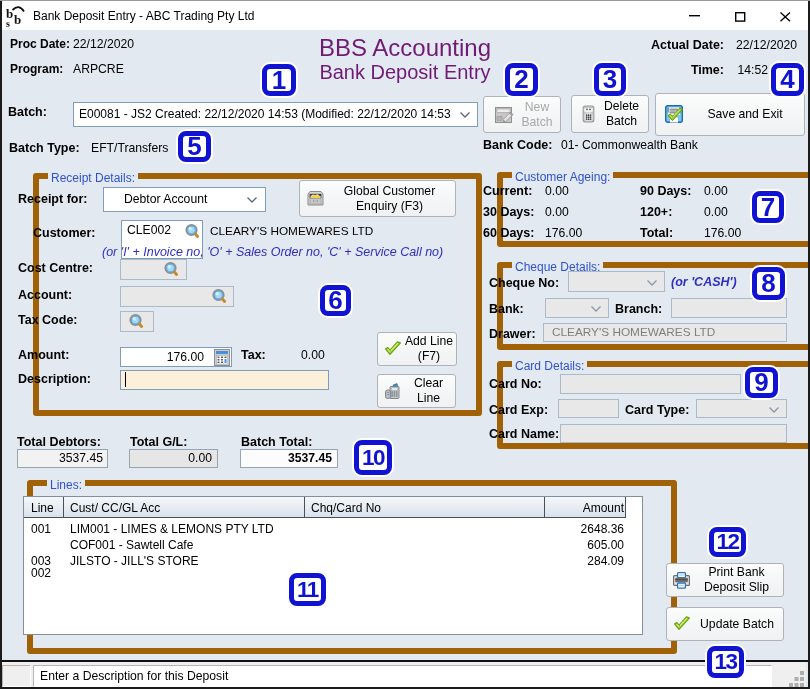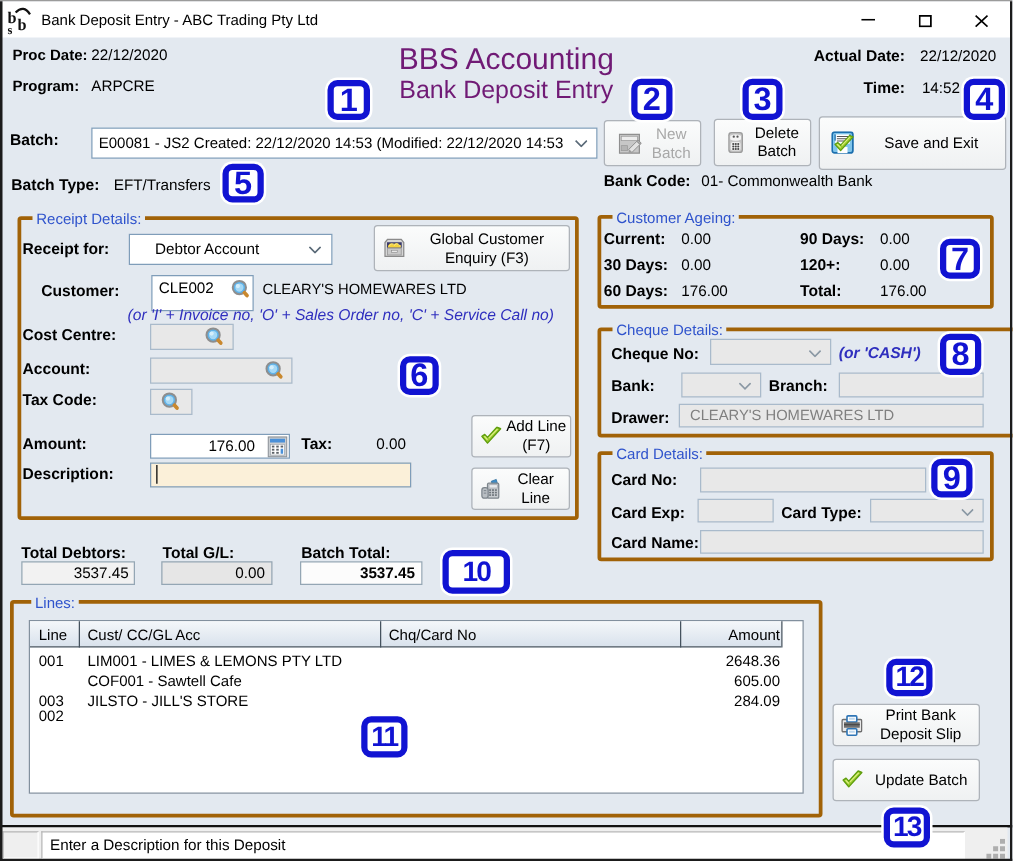--- a/index.html
+++ b/index.html
@@ -5,21 +5,21 @@
 * { margin:0; padding:0; box-sizing:border-box; }
 html,body { width:810px; height:689px; }
 body { font-family:"Liberation Sans",sans-serif; font-size:13px; color:#000; }
 .win { position:relative; width:810px; height:689px; background:#E3E9F0; overflow:hidden; }
 .abs { position:absolute; }
 .titlebar { position:absolute; left:0; top:1px; width:810px; height:29px; background:#fff; }
 .title-text { position:absolute; left:33px; top:8px; font-size:12px; color:#000; }
 .lbl { position:absolute; font-weight:bold; font-size:12.5px; white-space:nowrap; }
 .val { position:absolute; font-size:12.2px; white-space:nowrap; }
 .navy { color:#701a75; font-weight:normal; }
-.grp { position:absolute; border:3px solid #a16207; border-radius:3px; }
+.grp { position:absolute; border:6px solid #a16207; border-radius:3px;margin-left:19px; }
 .grp .lg { position:absolute; top:-8px; left:9px; background:#E3E9F0; padding:0 3px; color:#2F53CC; font-size:12px; line-height:15px; white-space:nowrap; }
 .inp { position:absolute; background:#fff; border:1px solid #7F9DB9; font-size:12.2px; white-space:nowrap; overflow:hidden; }
 .ginp { position:absolute; background:#E8E8E8; border:1px solid #A9BACB; }
 .btn { position:absolute; background:linear-gradient(#FBFCFC,#EFF1F2); border:1px solid #AEB3B9; border-radius:3px; display:flex; align-items:center; }
 .btn .bt { flex:1; text-align:center; font-size:12.2px; line-height:15px; white-space:nowrap; }
 .co { position:absolute; background:#fff; border:5px solid #1113D2; border-radius:8px; box-shadow:0 0 0 2px #fff; color:#1113D2; font-weight:bold; display:flex; align-items:center; justify-content:center; font-size:26px; }
 .co2 { font-size:22.5px; letter-spacing:-1.5px; }
 .note { position:absolute; color:#2F2FBE; font-style:italic; font-size:12.5px; white-space:nowrap; }
 .cell { position:absolute; white-space:nowrap; font-size:12px; }
 </style>
@@ -130,21 +130,21 @@
       <path d="M1 4 L3 1.5 L14 1.5 L16 4 L16 15 L1 15 Z" fill="#D6D6D6" stroke="#8a8a8a"></path>
       <rect x="2.6" y="3.8" width="11.8" height="4.4" fill="#3A3A6A"></rect>
       <path d="M3.4 6.5 L5 4.8 L7 4.8 L7.6 6 L9 4.6 L11 4.6 L12 6.2 L13.6 6.2 L13.6 8 L3.4 8 Z" fill="#F4D23C"></path>
       <path d="M4.2 6.8 L6 5.2 L8 5.2 L8.4 6.4 L10 5 L12 5.4 L12.6 6.8 L13.6 6.8" fill="none" stroke="#FBE87A" stroke-width="0.8"></path>
       <rect x="3" y="8.6" width="11" height="5.4" fill="#C9C9C9" stroke="#9a9a9a" stroke-width="0.7"></rect>
       <rect x="6.2" y="10.2" width="4.6" height="1.6" fill="#EFEFEF" stroke="#8a8a8a" stroke-width="0.5"></rect>
     </svg>
     <div class="bt">Global Customer<br>Enquiry (F3)</div>
   </div>
   <div class="lbl" style="left:33px;top:226px">Customer:</div>
-  <div class="inp" style="left:121px;top:220px;width:82px;height:29px;line-height:19px;padding-left:5px">CLE002</div>
+  <div class="inp" style="left:121px;top:220px;width:82px;height:39px;line-height:19px;padding-left:5px">CLE002</div>
   <svg class="abs mag" style="left:184px;top:223px" width="17" height="17" viewBox="0 0 17 17">
     <circle cx="7.5" cy="7" r="5" fill="#A6D9F6" stroke="#8E8E8E" stroke-width="2.2"></circle>
     <circle cx="7.5" cy="7" r="3.9" fill="none" stroke="#5FB2E8" stroke-width="1.2"></circle>
     <circle cx="6.3" cy="5.8" r="1.7" fill="#D4EEFB"></circle>
     <path d="M11.6 11.2 L13.6 13.4" stroke="#C9882E" stroke-width="3" stroke-linecap="round"></path>
   </svg>
   <div class="val" style="left:210px;top:224px;font-size:11.8px">CLEARY'S HOMEWARES LTD</div>
   <div class="note" style="left:102px;top:245px">(or 'I' + Invoice no, 'O' + Sales Order no, 'C' + Service Call no)</div>
 
   <div class="lbl" style="left:18px;top:261px">Cost Centre:</div>
@@ -344,21 +344,21 @@
 
   <div class="co" style="left:262px;top:64px;width:34px;height:32px">1</div>
   <div class="co" style="left:505px;top:63px;width:33px;height:33px">2</div>
   <div class="co" style="left:594px;top:63px;width:32px;height:33px">3</div>
   <div class="co" style="left:771px;top:63px;width:33px;height:33px">4</div>
   <div class="co" style="left:178px;top:131px;width:33px;height:31px">5</div>
   <div class="co" style="left:320px;top:285px;width:31px;height:31px">6</div>
   <div class="co" style="left:752px;top:191px;width:32px;height:32px">7</div>
   <div class="co" style="left:752px;top:267px;width:33px;height:33px">8</div>
   <div class="co" style="left:745px;top:367px;width:33px;height:31px">9</div>
-  <div class="co co2" style="left:354px;top:440px;width:54px;height:35px">10</div>
+  <div class="co co2" style="left:354px;top:440px;width:38px;height:35px">10</div>
   <div class="co co2" style="left:289px;top:573px;width:37px;height:33px">11</div>
   <div class="co co2" style="left:709px;top:527px;width:37px;height:30px">12</div>
   <div class="co co2" style="left:707px;top:646px;width:37px;height:32px">13</div>
 
   <div class="abs" style="left:0;top:0;width:810px;height:1px;background:#9b9b9b"></div>
   <div class="abs" style="left:0;top:1px;width:2px;height:688px;background:#1b1b1b"></div>
   <div class="abs" style="left:808px;top:1px;width:2px;height:688px;background:#1b1b1b"></div>
   <div class="abs" style="left:0;top:687px;width:810px;height:2px;background:#1b1b1b"></div>
 </div>
 

